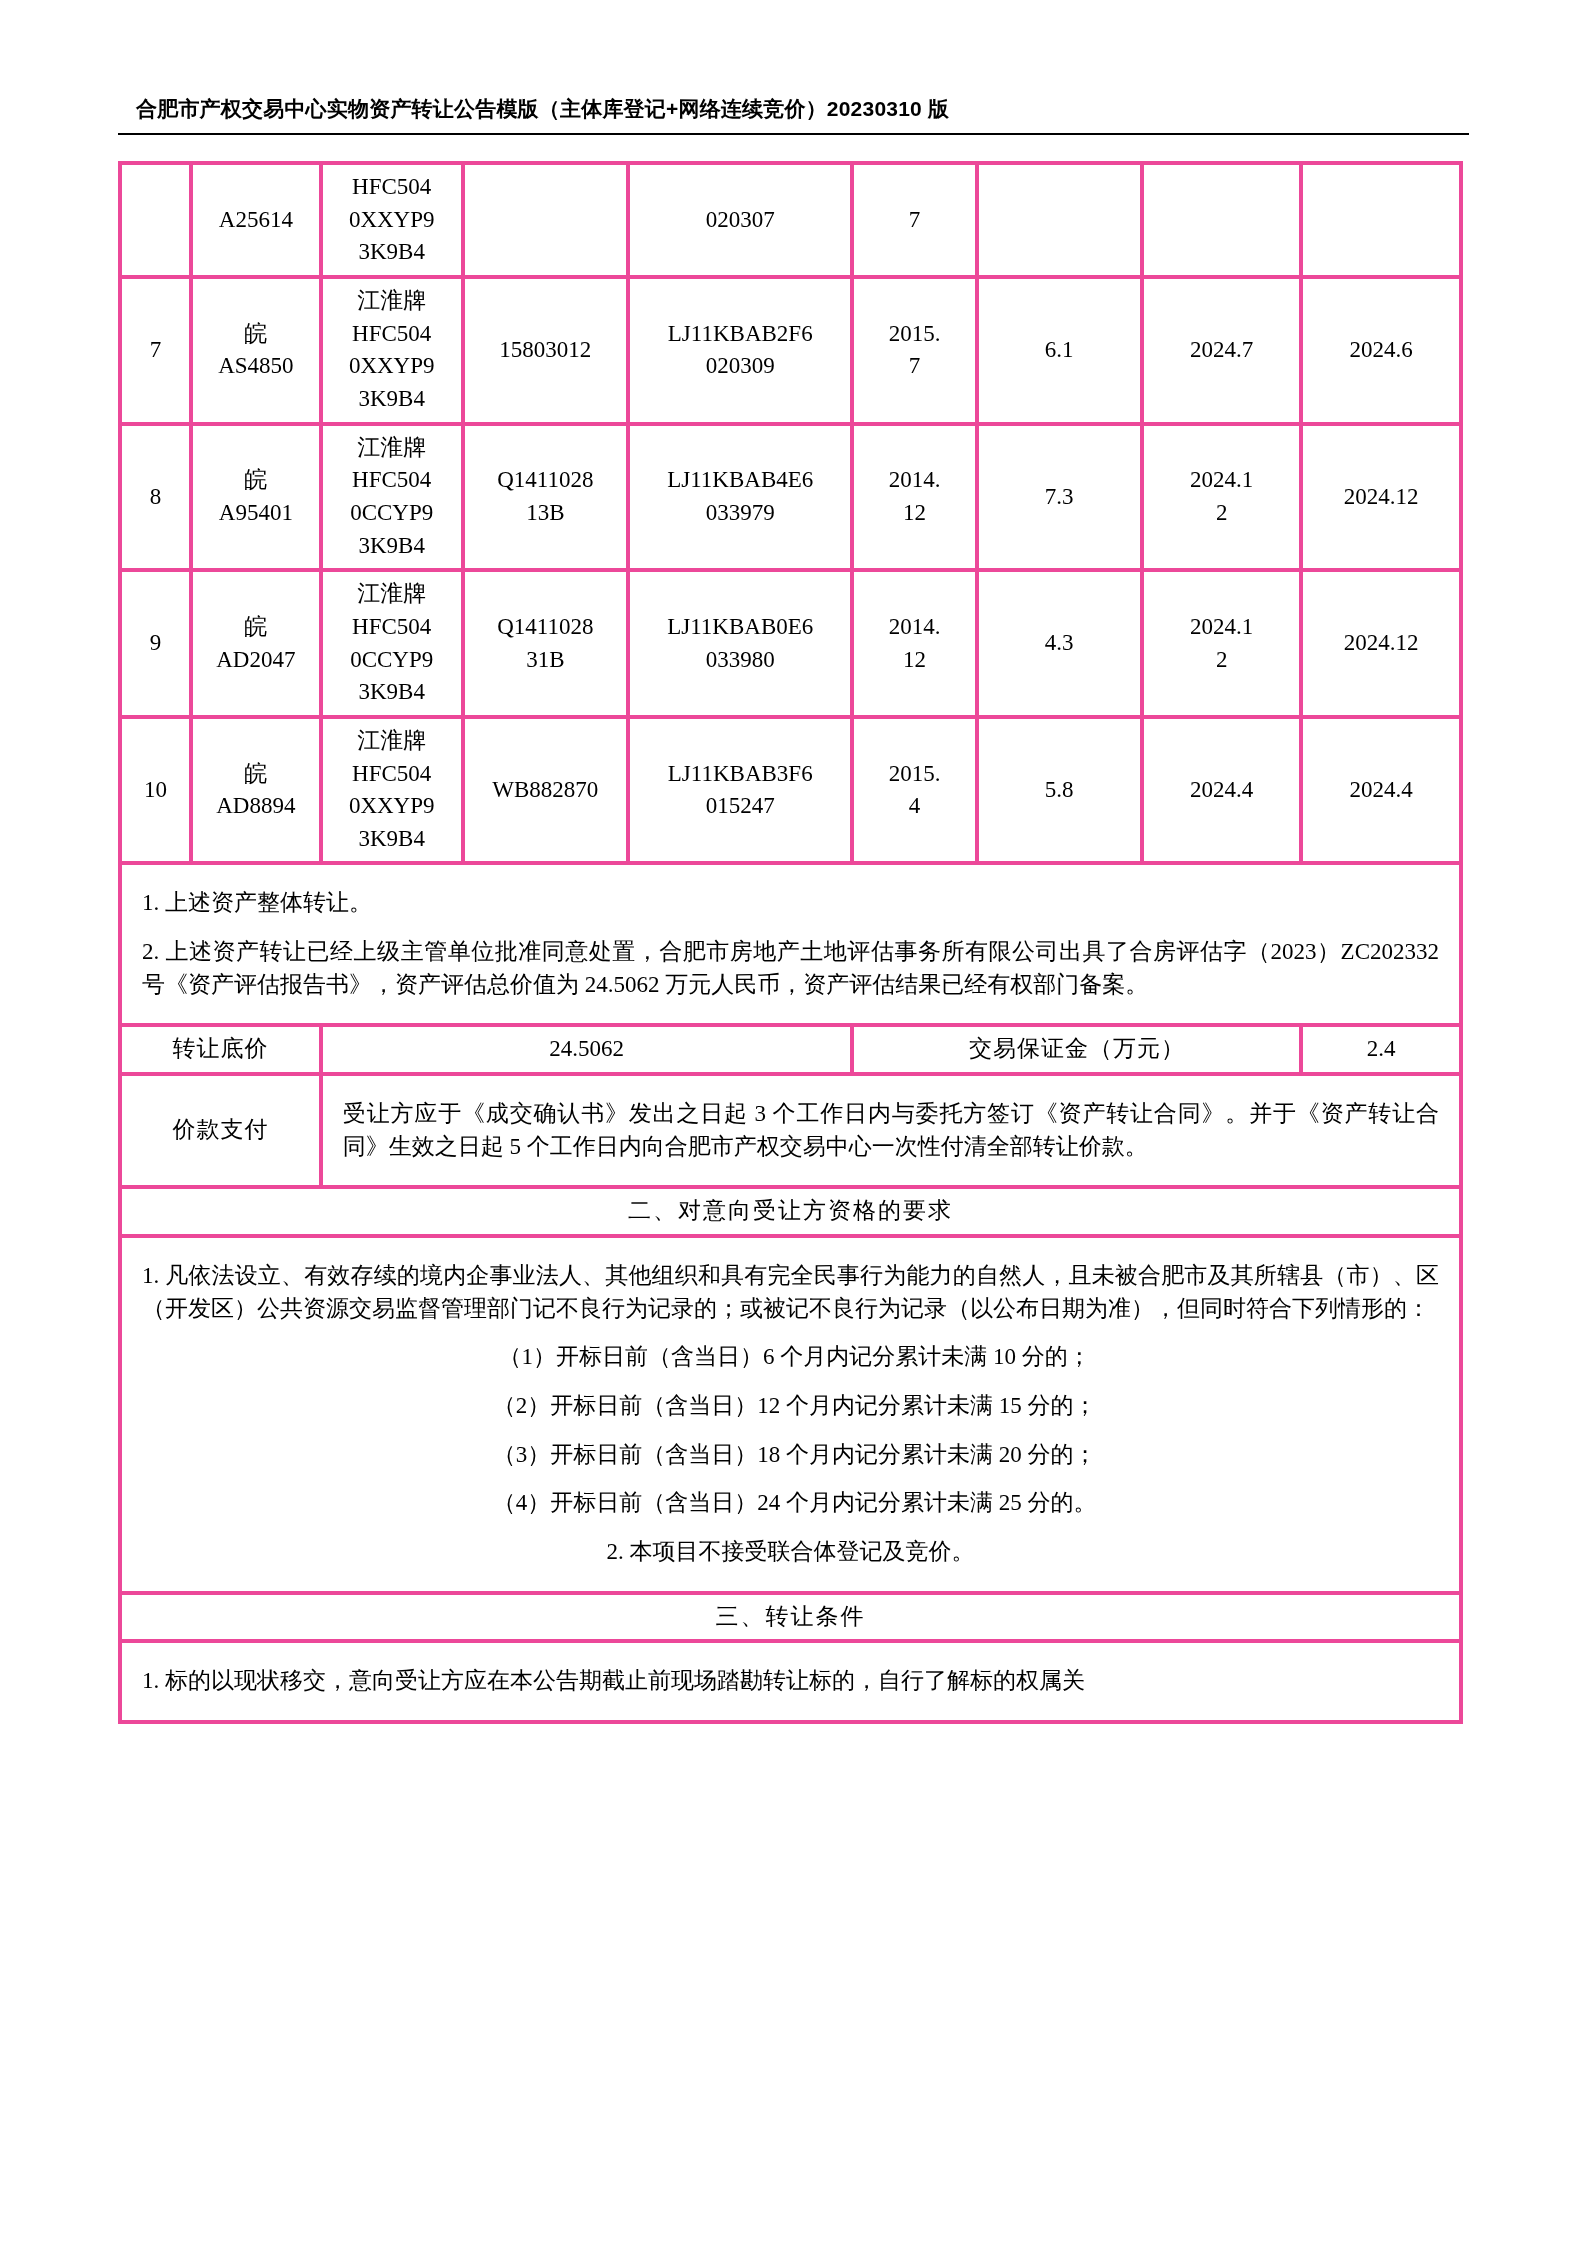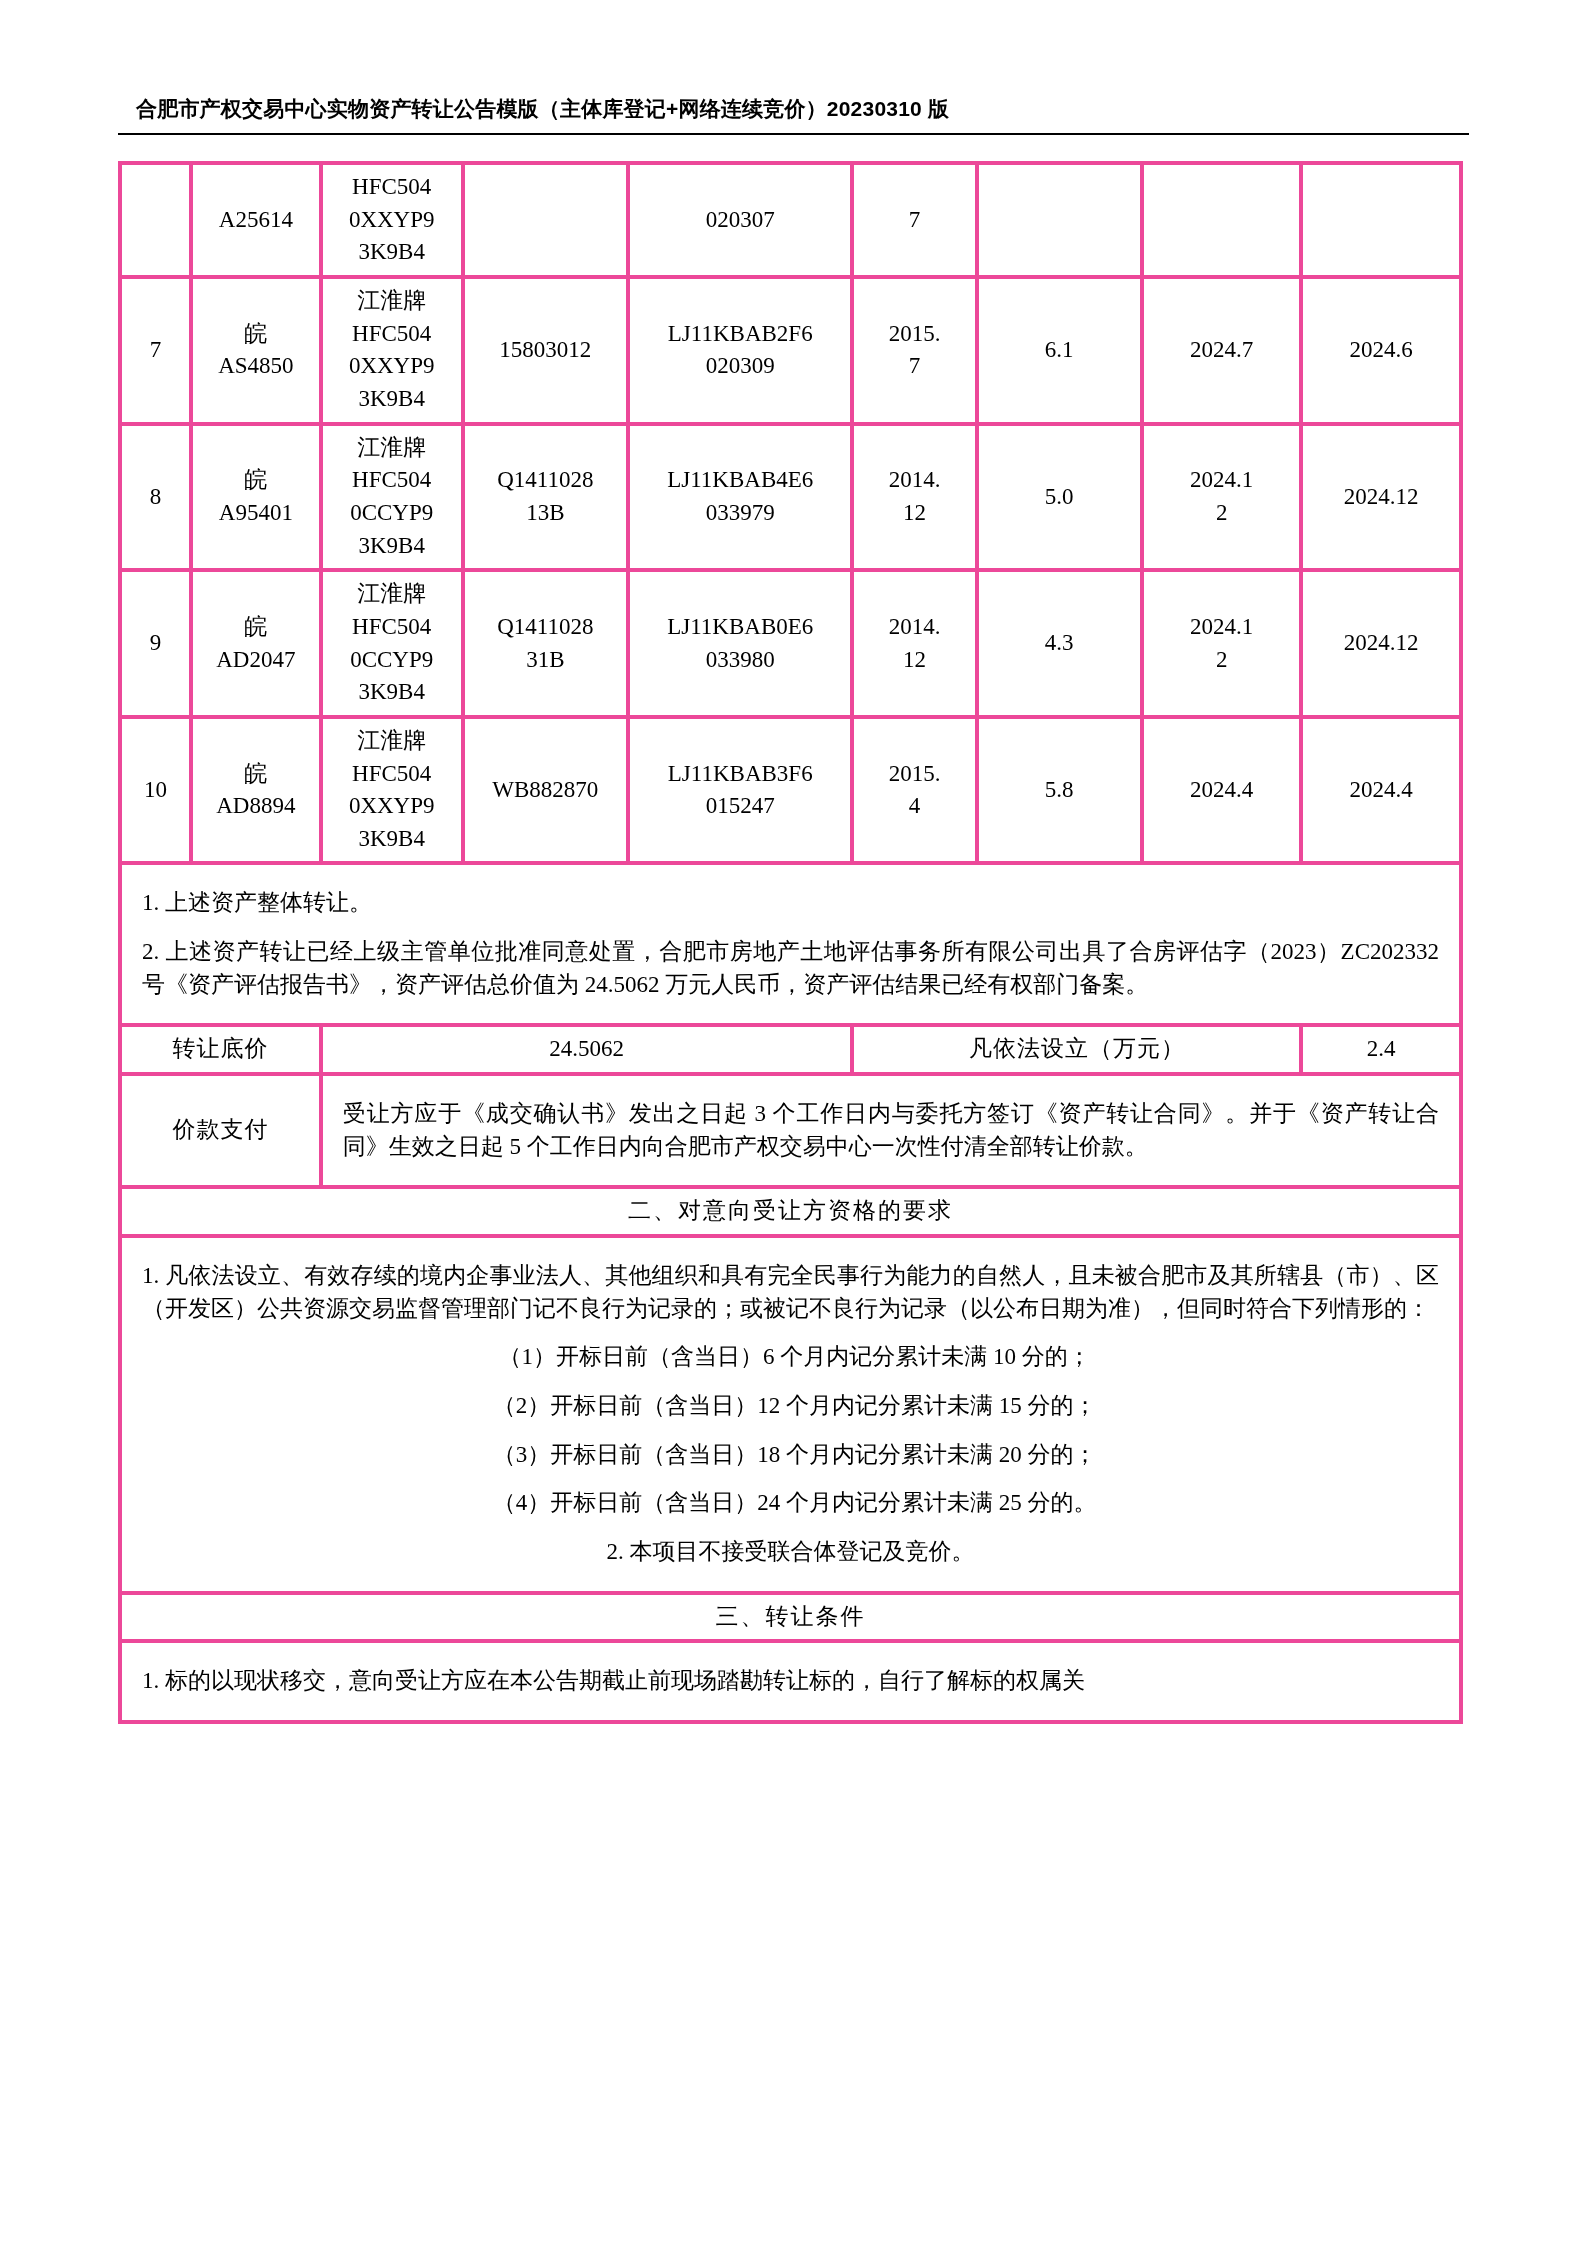--- a/index.html
+++ b/index.html
@@ -177,21 +177,21 @@
           <span>13B</span>
         </td>
         <td class="cell-ml vstack">
           <span>LJ11KBAB4E6</span>
           <span>033979</span>
         </td>
         <td class="vstack">
           <span>2014.</span>
           <span>12</span>
         </td>
-        <td>5.0</td>
+        <td>7.3</td>
         <td class="vstack">
           <span>2024.1</span>
           <span>2</span>
         </td>
         <td>2024.12</td>
       </tr>
 
       <tr>
         <td>9</td>
         <td class="cell-ml vstack">
@@ -253,21 +253,21 @@
       <tr>
         <td class="para" colspan="9">
           <p class="justify">1. 上述资产整体转让。</p>
           <p class="justify">2. 上述资产转让已经上级主管单位批准同意处置，合肥市房地产土地评估事务所有限公司出具了合房评估字（2023）ZC202332 号《资产评估报告书》，资产评估总价值为 24.5062 万元人民币，资产评估结果已经有权部门备案。</p>
         </td>
       </tr>
 
       <tr>
         <td class="label" colspan="2">转让底价</td>
         <td class="value" colspan="3">24.5062</td>
-        <td class="label" colspan="3">凡依法设立（万元）</td>
+        <td class="label" colspan="3">交易保证金（万元）</td>
         <td class="value">2.4</td>
       </tr>
 
       <tr>
         <td class="label" colspan="2">价款支付</td>
         <td class="para" colspan="7">
           <p class="justify">受让方应于《成交确认书》发出之日起 3 个工作日内与委托方签订《资产转让合同》。并于《资产转让合同》生效之日起 5 个工作日内向合肥市产权交易中心一次性付清全部转让价款。</p>
         </td>
       </tr>
 

